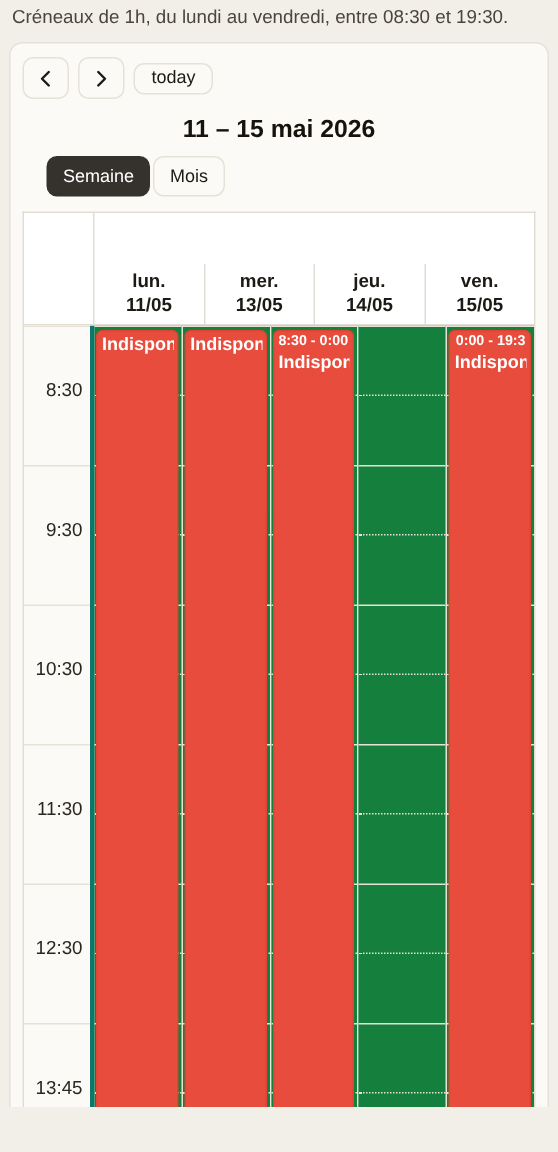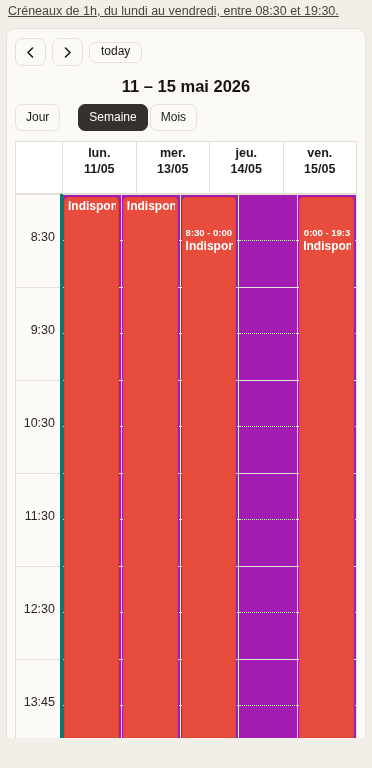--- a/index.html
+++ b/index.html
@@ -27,21 +27,20 @@
     color: #17120c;
     letter-spacing: -0.2px;
     margin: 0 0 6px 0;
     line-height: 1.1;
   }
   .page-subtitle {
     font-size: 12.5px;
     color: #4a453d;
     margin: 0 0 9px 0;
     line-height: 1.2;
-    text-decoration: underline;
   }
 
   
   .calendar-card {
     position: relative;
     margin: 0 6px 0 6px;
     background: #fbfaf6;
     border: 1px solid #e6e1d6;
     border-bottom: none;
     border-radius: 9px 9px 0 0;
@@ -130,26 +129,27 @@
   }
   .time-gutter-head {
     width: 47px;
     flex: 0 0 47px;
     border-right: 1px solid #e2ddd2;
     box-sizing: border-box;
   }
   .day-head {
     flex: 1 1 0;
     text-align: center;
-    padding: 4px 0 16px 0;
+    padding: 4px 0 5px 0;
     border-right: 1px solid #e2ddd2;
     box-sizing: border-box;
     font-size: 12.5px;
     color: #1d1a15;
     line-height: 1.25;
+    margin-top: 34px;
   }
   .day-head:last-child { border-right: none; }
   .day-head .dow { display: block; font-weight: bold; }
   .day-head .dnum { display: block; font-weight: bold; }
 
   .grid-body {
     position: relative;
     display: flex;
     height: 546px;
     overflow: hidden;
@@ -167,21 +167,21 @@
     right: 5px;
     font-size: 12.5px;
     color: #2a2620;
     line-height: 1;
   }
   .day-col {
     flex: 1 1 0;
     position: relative;
     border-right: 1px solid #e8e4da;
     box-sizing: border-box;
-    background: #a21caf;
+    background: #15803d;
   }
   .day-col:last-child { border-right: none; text-align: center; }
 
   .hline {
     position: absolute;
     left: 0;
     right: 0;
     height: 0;
     border-top: 1px solid #e6e2d8;
   }
@@ -202,21 +202,20 @@
     padding: 1px 2px 0 3px;
     cursor: pointer;
   }
   .event .ev-time {
     display: block;
     font-size: 9.5px;
     font-weight: bold;
     line-height: 12px;
     white-space: nowrap;
     overflow: hidden;
-    margin-top: 28px;
   }
   .event .ev-title {
     display: block;
     font-size: 12px;
     font-weight: bold;
     line-height: 14px;
     white-space: nowrap;
     overflow: hidden;
   }
 </style>
@@ -247,21 +246,20 @@
               <polyline points="3.5,2 8,6.5 3.5,11"></polyline>
             </svg>
           </span>
         </button>
         <button class="btn btn-today">today</button>
       </div>
 
       <div class="toolbar-title">11 – 15 mai 2026</div>
 
       <div class="toolbar-row-bottom">
-        <button class="btn btn-view">Jour</button>
         <button class="btn btn-view active">Semaine</button>
         <button class="btn btn-view">Mois</button>
       </div>
 
     </div>
 
     <div class="fc-grid">
 
       <div class="day-header-row">
         <div class="time-gutter-head"></div>

